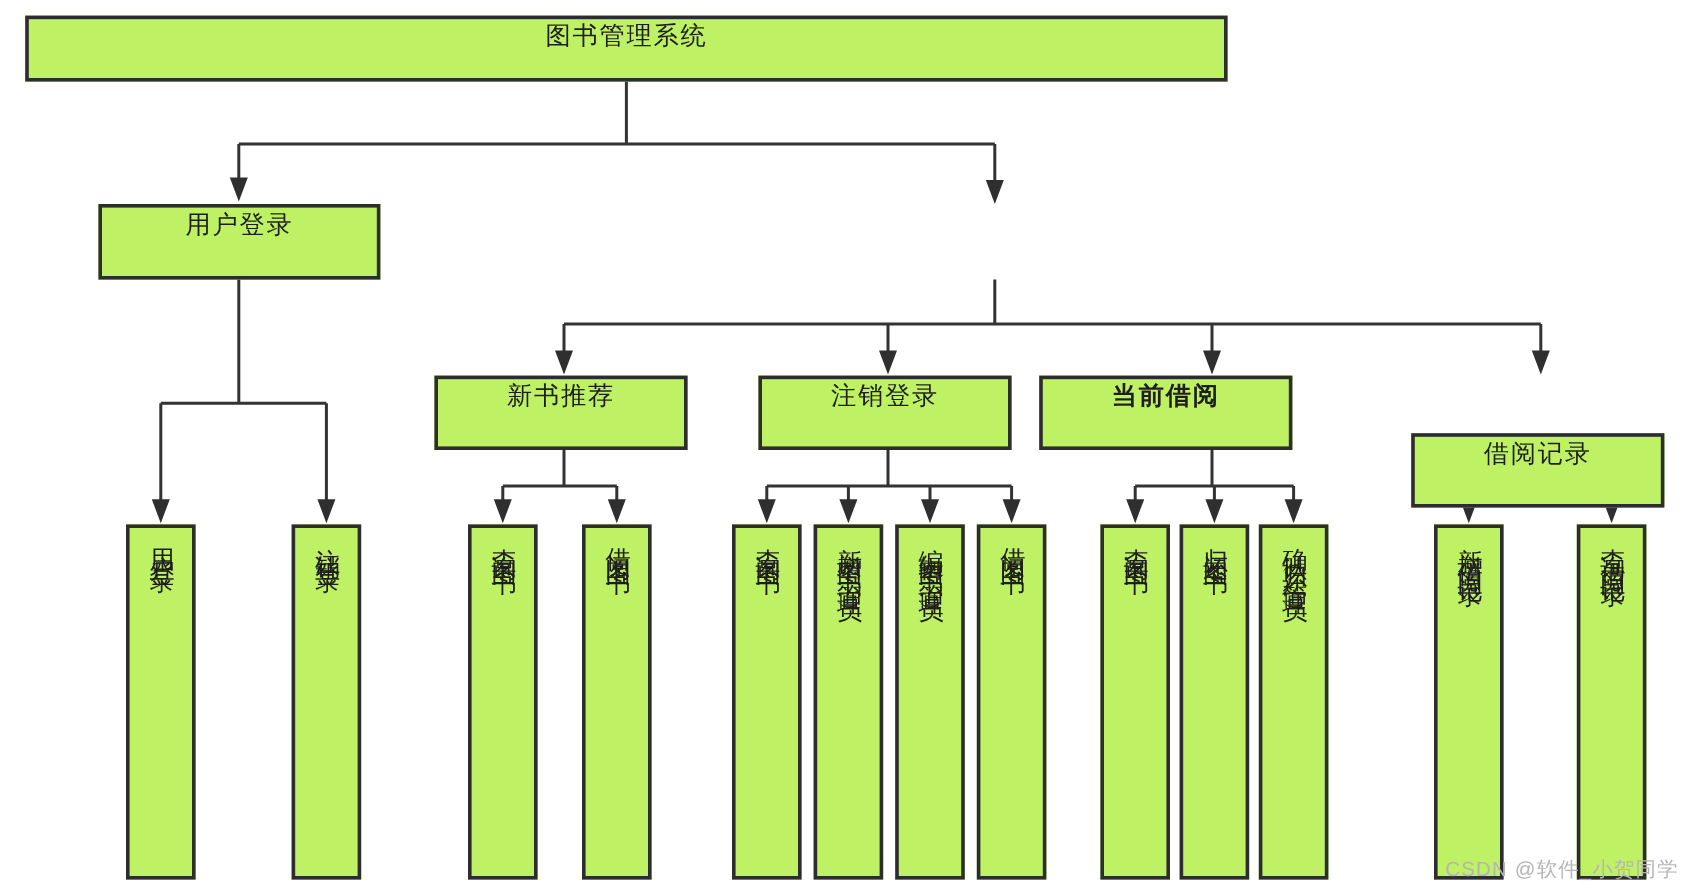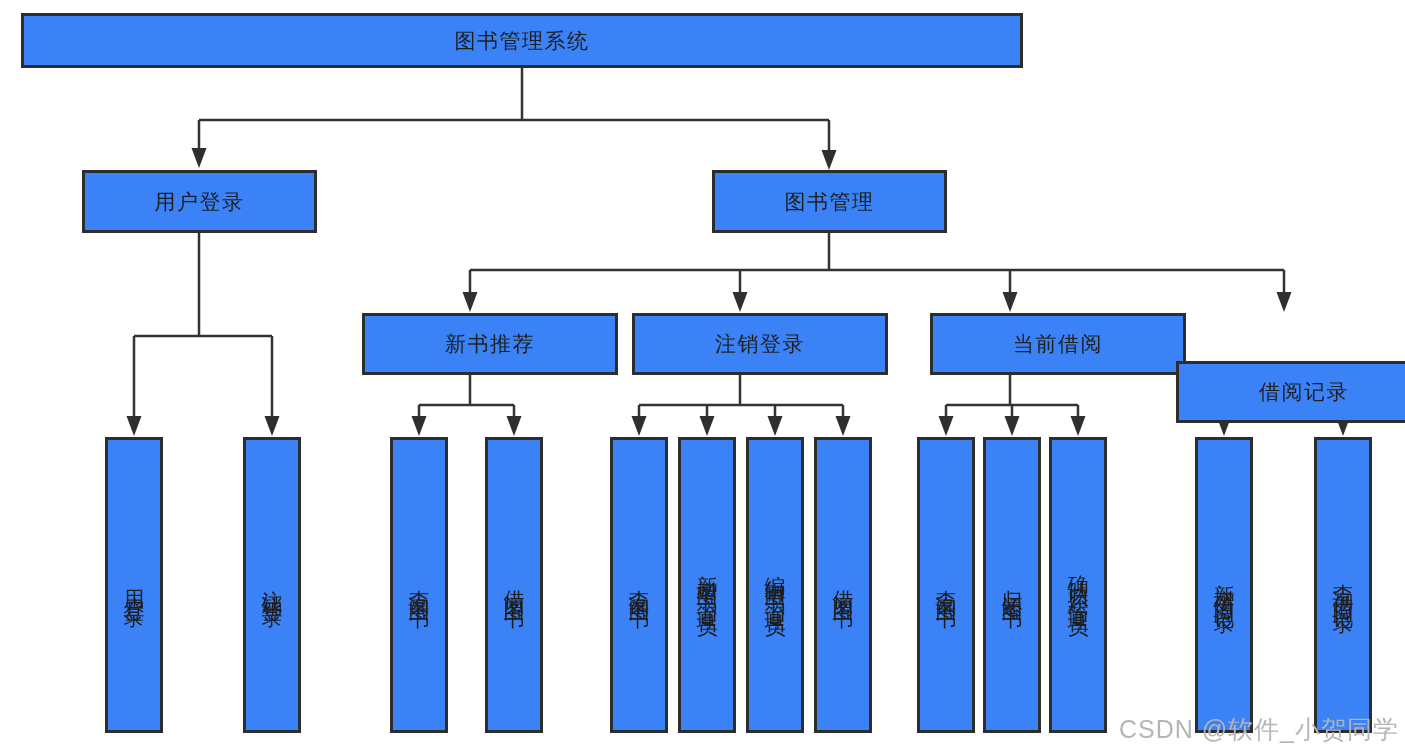--- a/index.html
+++ b/index.html
@@ -24,49 +24,49 @@
     fill: none;
     stroke: #333333;
     stroke-width: 2.5;
   }
   .connectors polygon {
     fill: #2f2f2f;
     stroke: none;
   }
   .box {
     position: absolute;
-    background: #3b82f6;
+    background: #bef264;
     border: 3px solid #2d2d2d;
     box-sizing: border-box;
     display: flex;
-    align-items: center;
+    align-items: flex-start;
     justify-content: center;
     color: #1e1e1e;
   }
   .hbox span {
     font-size: 21px;
     letter-spacing: 1.5px;
     white-space: nowrap;
   }
   .root { left: 21px; top: 13px; width: 1002px; height: 55px; }
   .lvl2 { top: 170px; width: 235px; height: 63px; }
-  .lvl3 { top: 313px; width: 256px; height: 62px; }
+  .lvl3 { top: 313px; width: 211px; height: 62px; }
   .leaf { top: 437px; width: 58px; height: 296px; }
   .leaf span {
     writing-mode: vertical-rl;
     text-orientation: mixed;
     font-size: 21px;
     letter-spacing: 6px;
     white-space: nowrap;
   }
   .watermark {
     position: absolute;
     right: 6px;
     top: 713px;
-    font-size: 25px;
+    font-size: 17px;
     color: #b5b5b5;
     letter-spacing: 1px;
     white-space: nowrap;
   }
 </style>
 </head>
 <body>
 
 <div class="stage">
 
@@ -128,31 +128,28 @@
     <polygon points="1335.5,416 1350.5,416 1343,436"></polygon>
   </svg>
 
   <div class="box hbox root">
     <span>图书管理系统</span>
   </div>
 
   <div class="box hbox lvl2" style="left:82px;">
     <span>用户登录</span>
   </div>
-  <div class="box hbox lvl2" style="left:712px;">
-    <span>图书管理</span>
-  </div>
 
   <div class="box hbox lvl3" style="left:362px;">
     <span>新书推荐</span>
   </div>
   <div class="box hbox lvl3" style="left:632px;">
     <span>注销登录</span>
   </div>
-  <div class="box hbox lvl3" style="left:930px;">
+  <div class="box hbox lvl3" style="left:866px;font-weight:bold;">
     <span>当前借阅</span>
   </div>
   <div class="box hbox lvl3" style="left:1176px;margin-top:48px;">
     <span>借阅记录</span>
   </div>
 
   <div class="box leaf" style="left:105px;">
     <span>用户登录</span>
   </div>
   <div class="box leaf" style="left:243px;">

